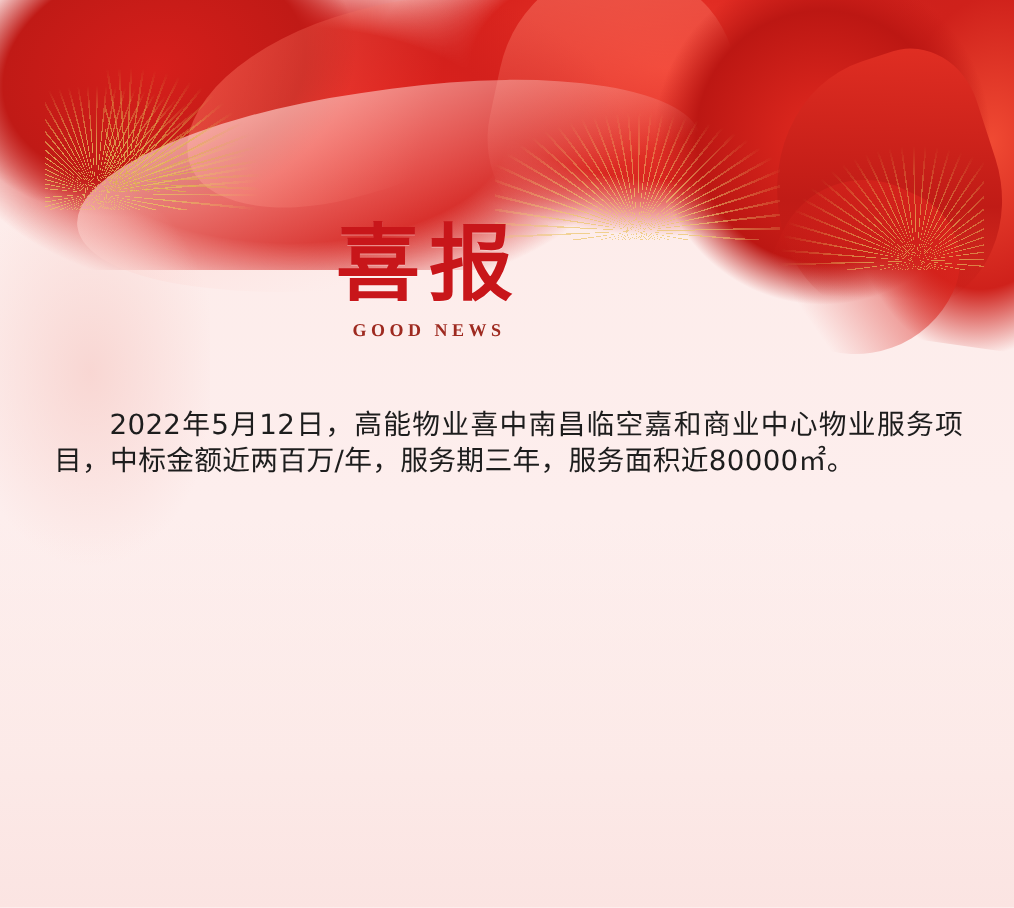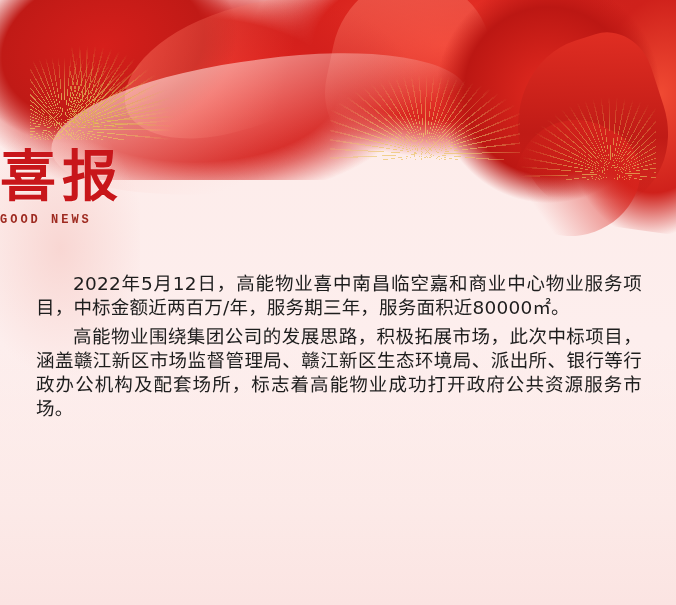--- a/index.html
+++ b/index.html
@@ -183,37 +183,37 @@
     height: 320px;
     background: radial-gradient(ellipse 120px 180px at 60% 40%, rgba(248,212,208,0.9), rgba(248,212,208,0) 72%);
   }
 
   
   .title-block {
     position: absolute;
     top: 148px;
     left: 0;
     width: 572px;
-    text-align: left;
+    text-align: center;
     z-index: 5;
   }
 
   .title-cn {
     font-family: "DejaVu Serif", "Liberation Serif", serif;
     font-size: 56px;
     font-weight: 700;
     letter-spacing: 6px;
     color: #c8161a;
     line-height: 1;
     text-shadow: 0 1px 0 rgba(255,255,255,0.35);
   }
 
   .title-en {
     margin-top: 9px;
-    font-family: Liberation Mono, monospace;
+    font-family: Liberation Serif, serif;
     font-size: 12px;
     font-weight: 700;
     letter-spacing: 3px;
     color: #9e2a20;
   }
 
   
   .body-block {
     position: absolute;
     top: 272px;
@@ -260,16 +260,15 @@
   <div class="deco edge-left-glow"></div>
   <div class="deco bottom-wash"></div>
 
   <div class="title-block">
     <div class="title-cn">喜报</div>
     <div class="title-en">GOOD NEWS</div>
   </div>
 
   <div class="body-block">
     <p class="para">2022年5月12日，高能物业喜中南昌临空嘉和商业中心物业服务项目，中标金额近两百万/年，服务期三年，服务面积近80000㎡。</p>
-    <p class="para">高能物业围绕集团公司的发展思路，积极拓展市场，此次中标项目，涵盖赣江新区市场监督管理局、赣江新区生态环境局、派出所、银行等行政办公机构及配套场所，标志着高能物业成功打开政府公共资源服务市场。</p>
   </div>
 
 </div>
 
 </body></html>

